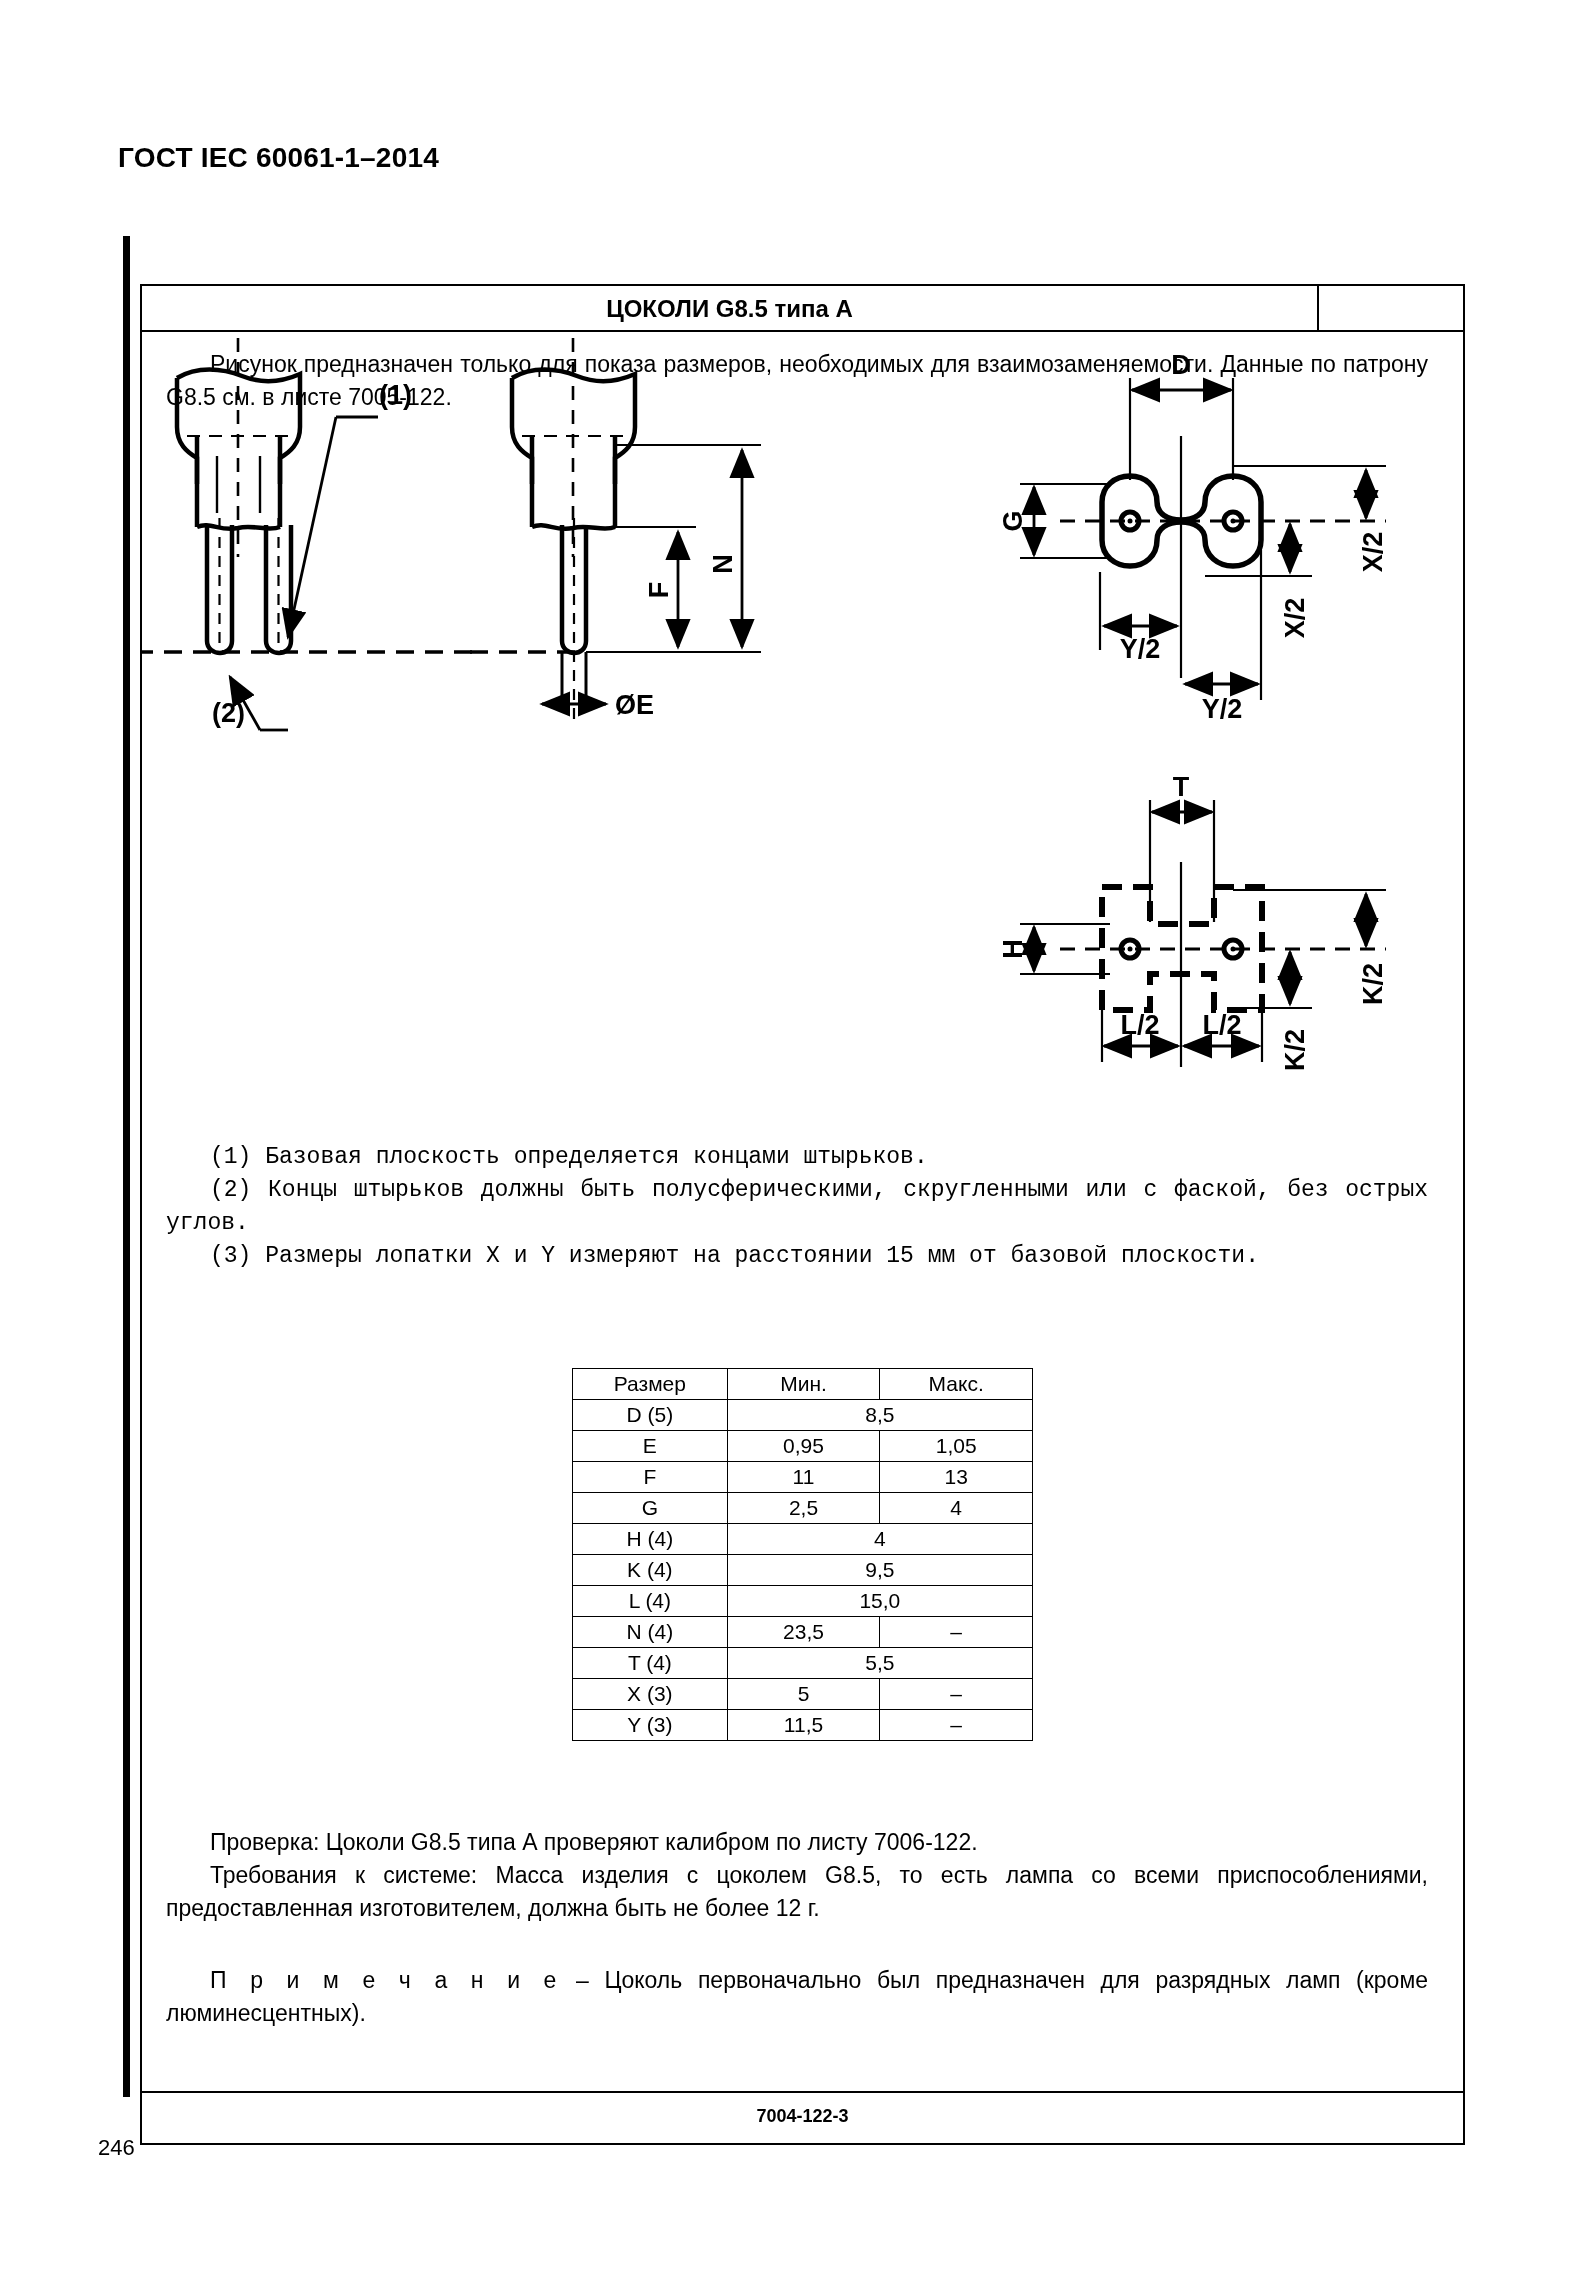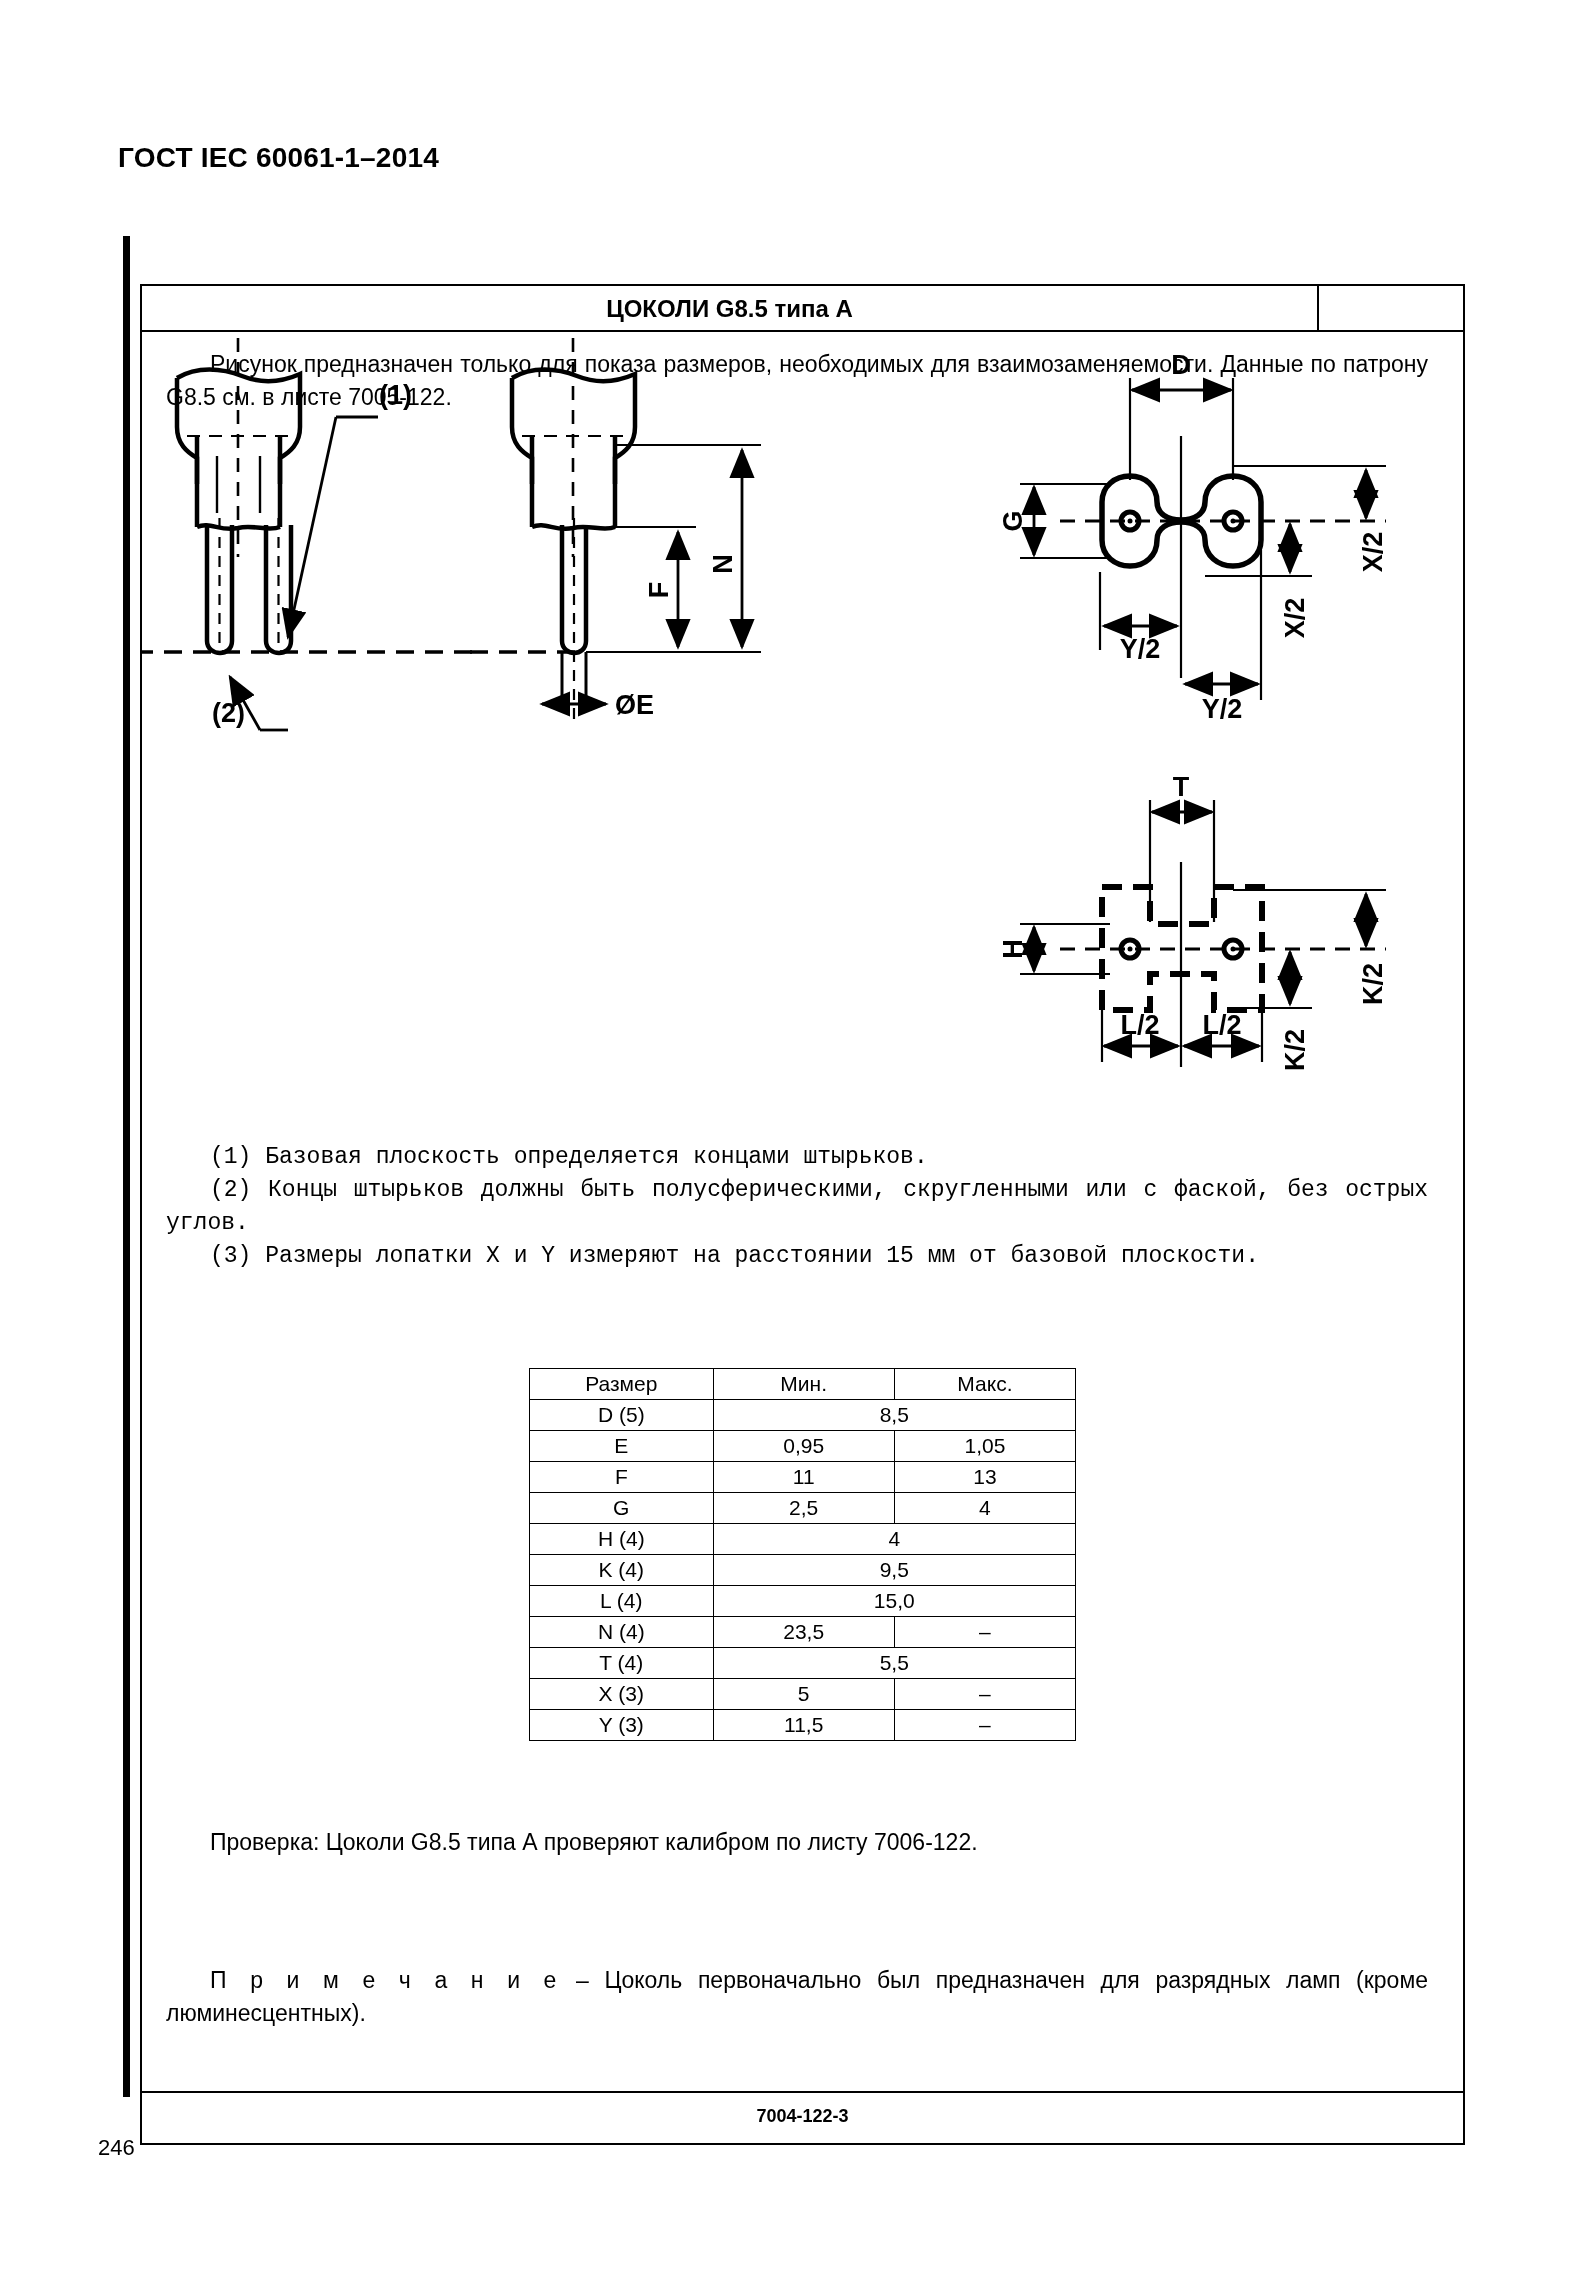--- a/index.html
+++ b/index.html
@@ -147,21 +147,21 @@
     position: absolute;
     left: 0;
     top: 1082px;
     width: 100%;
     display: flex;
     justify-content: center;
   }
   table#dim-table {
     border-collapse: collapse;
     font-size: 21px;
-    width: 547px;
+    width: 461px;
   }
   table#dim-table th,
   table#dim-table td {
     border: 1.6px solid #000;
     text-align: center;
     padding: 2px 0 3px 0;
     height: 25px;
     font-weight: normal;
   }
   table#dim-table col.c1 { width: 155px; }
@@ -436,20 +436,21 @@
           <td>Y (3)</td>
           <td>11,5</td>
           <td>–</td>
         </tr>
       </tbody>
     </table>
   </div>
 
   <div class="body-text" id="checks-block">
     <p class="indent">Проверка: Цоколи G8.5 типа А проверяют калибром по листу 7006-122.</p>
+    <p class="indent">Требования к системе: Масса изделия с цоколем G8.5, то есть лампа со всеми приспособлениями, предоставленная изготовителем, должна быть не более 12 г.</p>
   </div>
 
   <div class="body-text" id="note-block">
     <p class="indent"><span class="note-spaced">П р и м е ч а н и е</span> <span>–</span> <span>Цоколь первоначально был предназначен для разрядных ламп (кроме люминесцентных).</span></p>
   </div>
 
   <div id="footer-row">
     <div id="sheet-footer-code">7004-122-3</div>
   </div>
 

